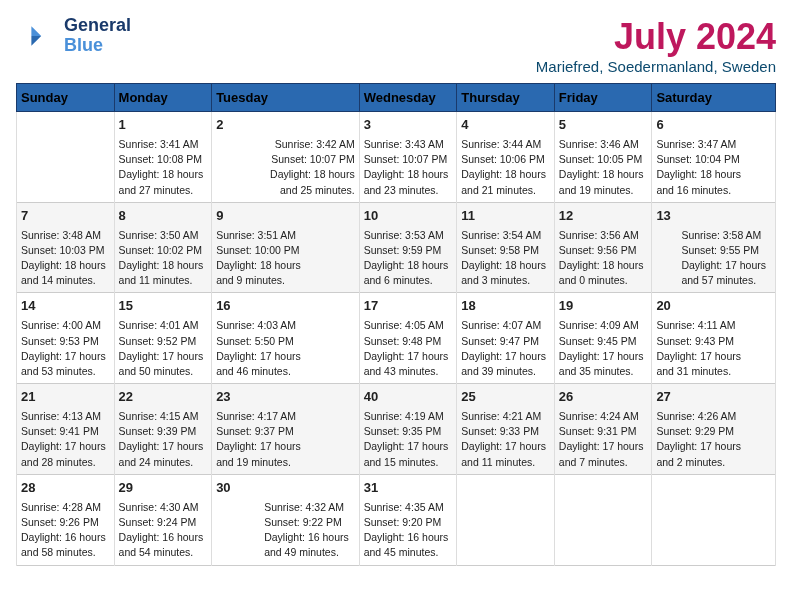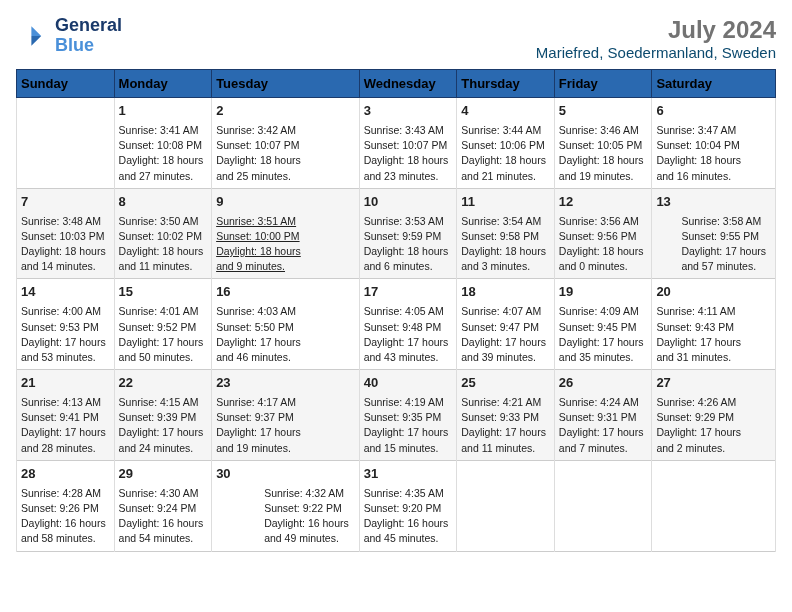--- a/index.html
+++ b/index.html
@@ -12,42 +12,42 @@
     }
     .header {
       display: flex;
       justify-content: space-between;
       align-items: flex-start;
       margin-bottom: 8px;
     }
     .logo {
       display: flex;
       align-items: center;
-      gap: 11px;
+      gap: 20px;
     }
     .logo-text {
       font-size: 18px;
       font-weight: bold;
       color: #1a3a6b;
       line-height: 1.1;
     }
     .logo-text span {
       color: #4a90d9;
     }
     .logo-icon {
       width: 28px;
       height: 28px;
     }
     .title-area {
       text-align: right;
     }
     .month-title {
-      font-size: 24px;
+      font-size: 36px;
       font-weight: bold;
-      color: #737373;
+      color: #be185d;
     }
     .subtitle {
       font-size: 15px;
       color: #0c4a6e;
     }
     table {
       width: 100%;
       border-collapse: collapse;
       font-size: 11px;
     }
@@ -124,21 +124,21 @@
         <td></td>
         <td>
           <span class="day-number">1</span>
           <div class="cell-content" style="white-space: pre-line;">Sunrise: 3:41 AM
 Sunset: 10:08 PM
 Daylight: 18 hours
 and 27 minutes.</div>
         </td>
         <td>
           <span class="day-number">2</span>
-          <div class="cell-content" style="white-space: pre-line;">Sunrise: 3:42 AM
+          <div class="cell-content" style="white-space: pre-line; text-align: right;">Sunrise: 3:42 AM
 Sunset: 10:07 PM
 Daylight: 18 hours
 and 25 minutes.</div>
         </td>
         <td>
           <span class="day-number">3</span>
           <div class="cell-content" style="white-space: pre-line;">Sunrise: 3:43 AM
 Sunset: 10:07 PM
 Daylight: 18 hours
 and 23 minutes.</div>
@@ -175,21 +175,21 @@
         </td>
         <td>
           <span class="day-number">8</span>
           <div class="cell-content" style="white-space: pre-line;">Sunrise: 3:50 AM
 Sunset: 10:02 PM
 Daylight: 18 hours
 and 11 minutes.</div>
         </td>
         <td>
           <span class="day-number">9</span>
-          <div class="cell-content" style="white-space: pre-line; text-decoration: underline;">Sunrise: 3:51 AM
+          <div class="cell-content" style="white-space: pre-line;">Sunrise: 3:51 AM
 Sunset: 10:00 PM
 Daylight: 18 hours
 and 9 minutes.</div>
         </td>
         <td>
           <span class="day-number">10</span>
           <div class="cell-content" style="white-space: pre-line;">Sunrise: 3:53 AM
 Sunset: 9:59 PM
 Daylight: 18 hours
 and 6 minutes.</div>

